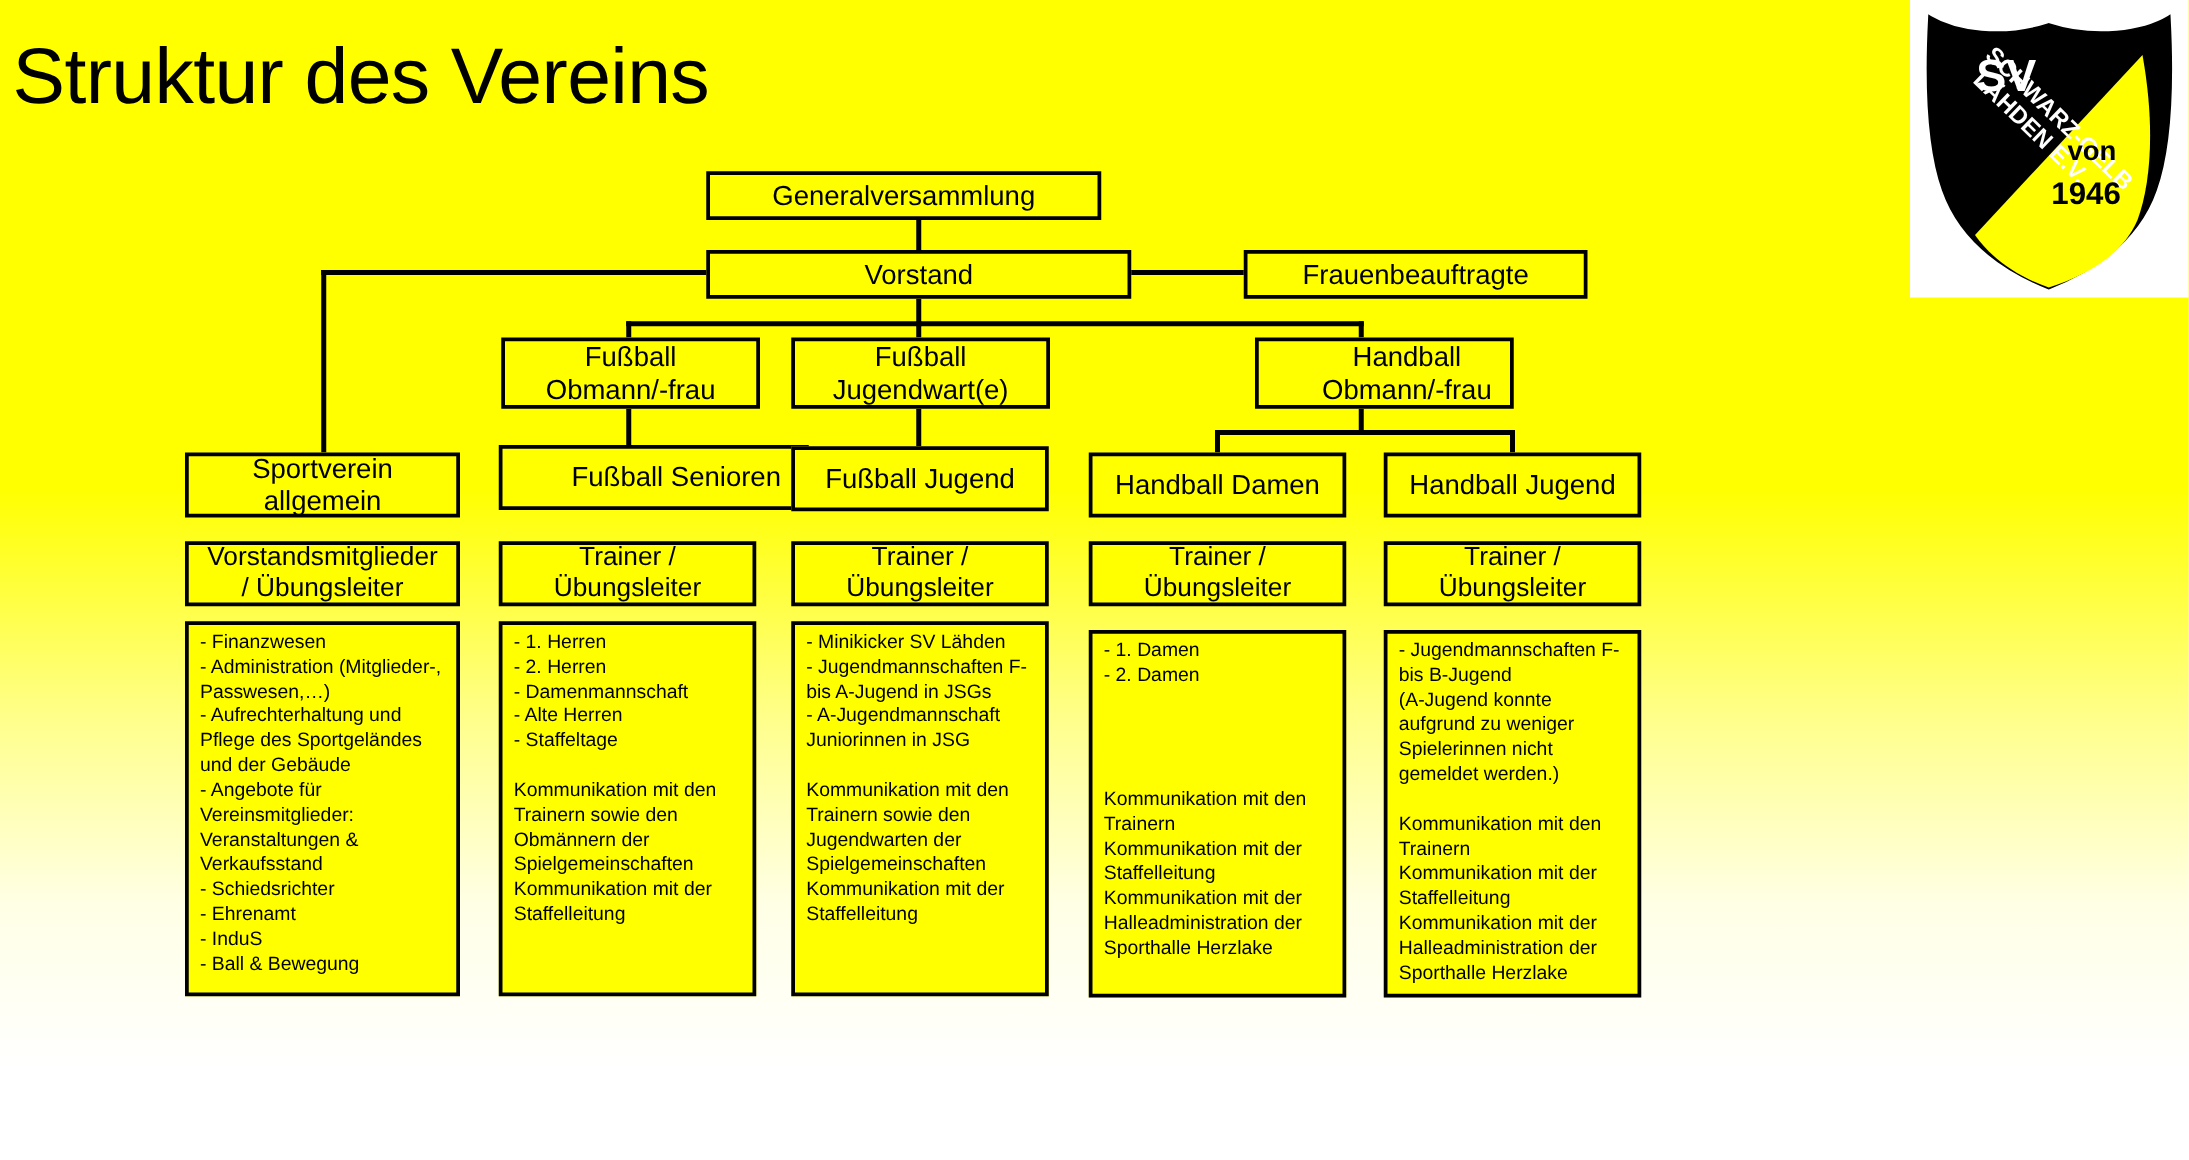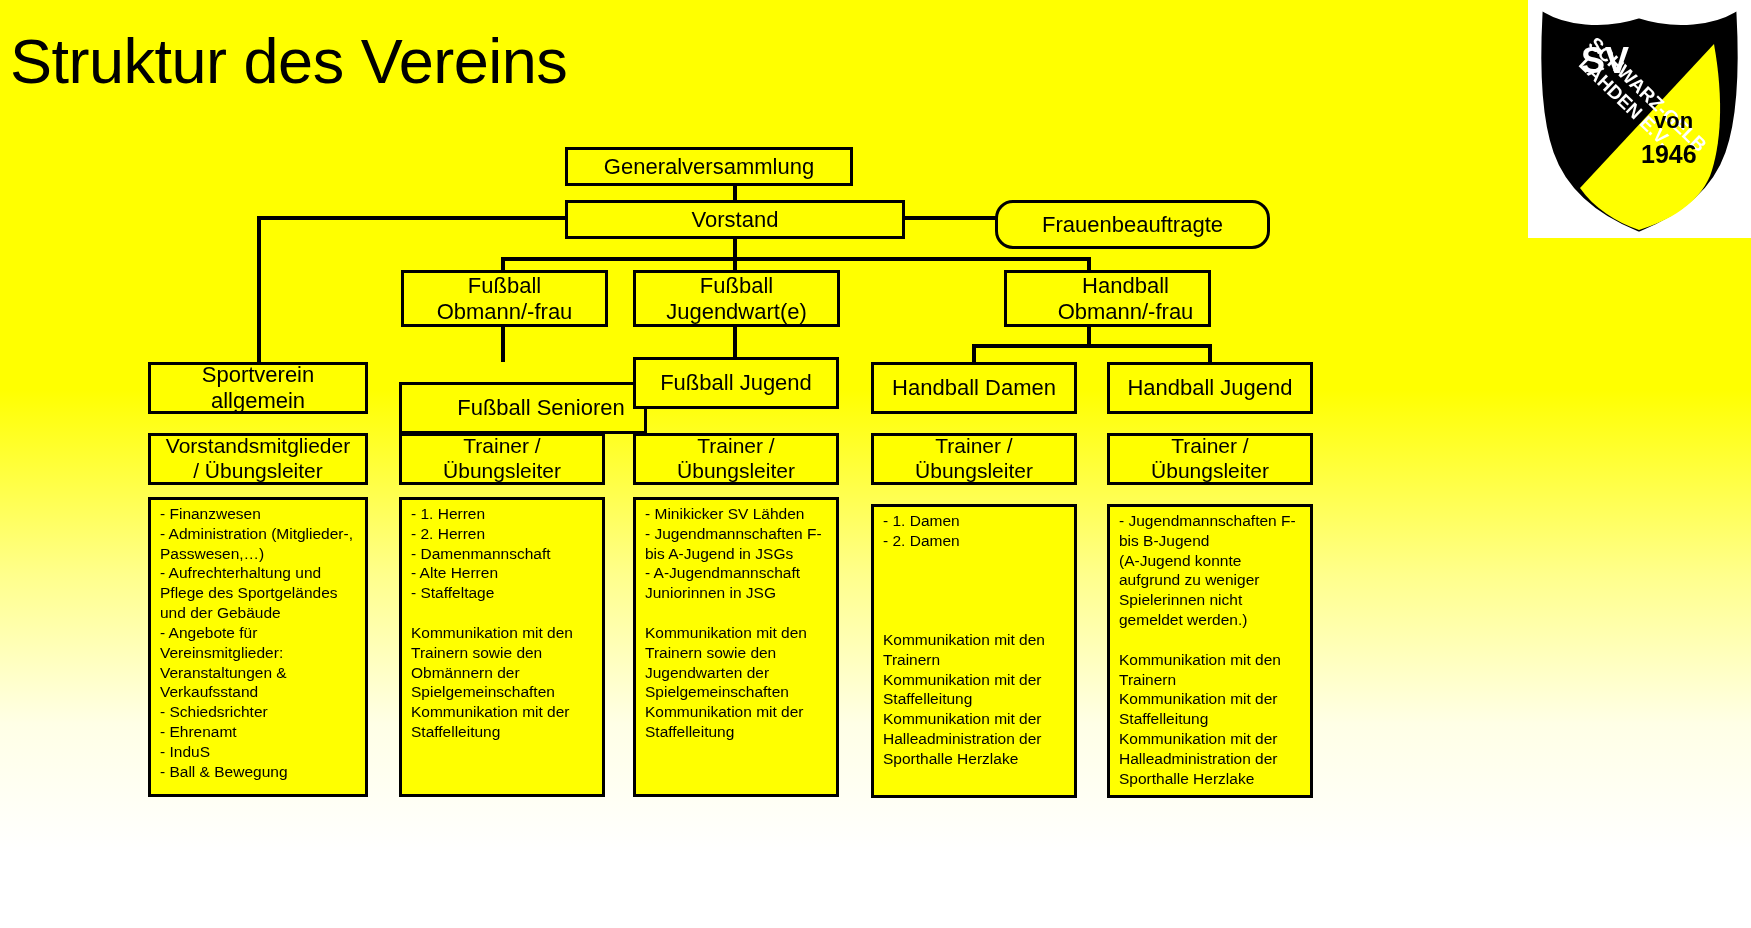--- a/index.html
+++ b/index.html
@@ -99,29 +99,29 @@
 
   <div class="ln" style="left:501px;top:327px;width:4px;height:35px;"></div>
 
   <div class="ln" style="left:733px;top:327px;width:4px;height:30px;"></div>
 
   <div class="ln" style="left:1087px;top:327px;width:4px;height:19px;"></div>
   <div class="ln" style="left:972px;top:344px;width:240px;height:4px;"></div>
   <div class="ln" style="left:972px;top:344px;width:4px;height:18px;"></div>
   <div class="ln" style="left:1208px;top:344px;width:4px;height:18px;"></div>
 
-  <div class="node f22" style="left:565px;top:147px;width:288px;height:39px;">
+  <div class="node f22" style="left:565px;top:137px;width:316px;height:39px;">
     <span class="lbl">Generalversammlung</span>
   </div>
 
   <div class="node f22" style="left:565px;top:200px;width:340px;height:39px;">
     <span class="lbl">Vorstand</span>
   </div>
 
-  <div class="node f22" style="left:995px;top:200px;width:275px;height:49px;border-radius:18px;">
+  <div class="node f22" style="left:995px;top:200px;width:275px;height:39px;">
     <span class="lbl">Frauenbeauftragte</span>
   </div>
 
   <div class="node f22" style="left:401px;top:270px;width:207px;height:57px;">
     <span class="lbl">Fußball
 Obmann/-frau</span>
   </div>
 
   <div class="node f22" style="left:633px;top:270px;width:207px;height:57px;">
     <span class="lbl">Fußball
@@ -131,21 +131,21 @@
   <div class="node f22" style="left:1004px;top:270px;width:207px;height:57px;padding-left:36px;">
     <span class="lbl">Handball
 Obmann/-frau</span>
   </div>
 
   <div class="node f22" style="left:148px;top:362px;width:220px;height:52px;">
     <span class="lbl">Sportverein
 allgemein</span>
   </div>
 
-  <div class="node f22" style="left:399px;top:382px;width:248px;height:52px;padding-left:36px;">
+  <div class="node f22" style="left:399px;top:356px;width:248px;height:52px;padding-left:36px;">
     <span class="lbl">Fußball Senioren</span>
   </div>
 
   <div class="node f22" style="left:633px;top:357px;width:206px;height:52px;">
     <span class="lbl">Fußball  Jugend</span>
   </div>
 
   <div class="node f22" style="left:871px;top:362px;width:206px;height:52px;">
     <span class="lbl">Handball Damen</span>
   </div>

